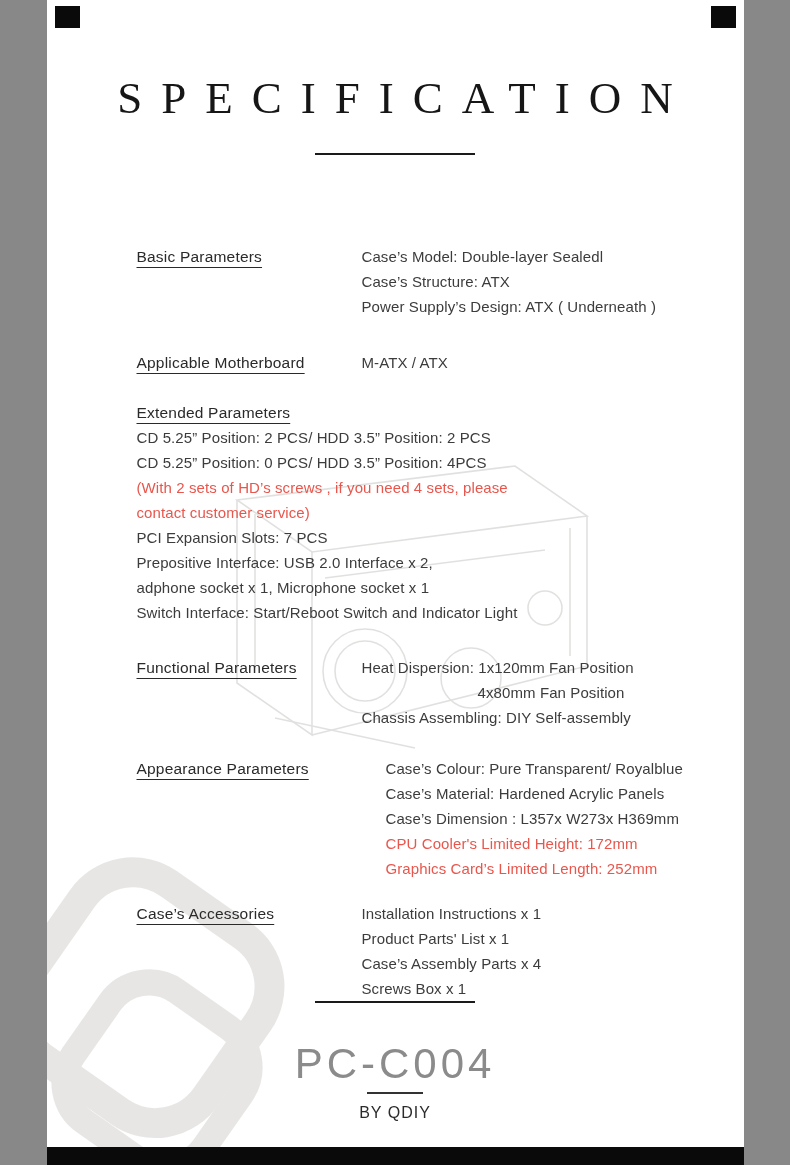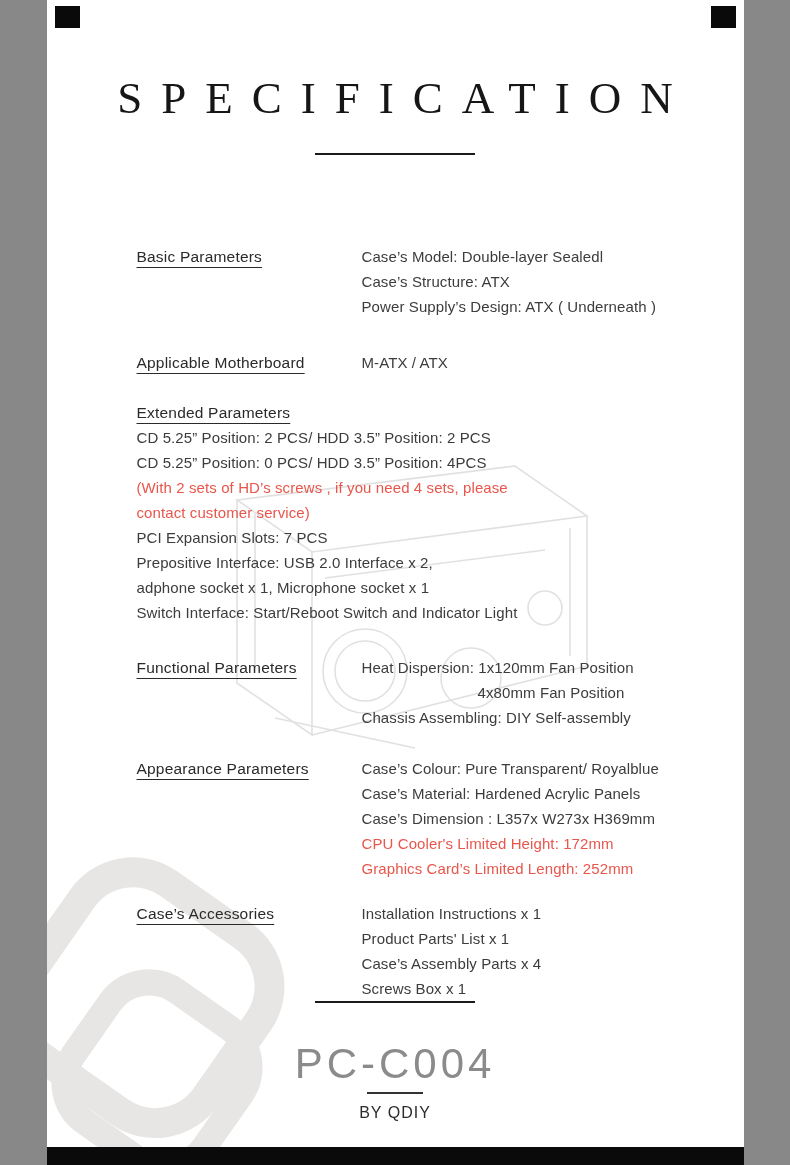--- a/index.html
+++ b/index.html
@@ -32,21 +32,21 @@
   .wm{position:absolute;z-index:0;pointer-events:none;}
   .wm-case{left:168px;top:428px;opacity:.55;}
   .wm-logo{left:-105px;top:845px;opacity:.6;}
   
   .content{position:absolute;top:212px;left:90px;right:43px;z-index:1;margin-top:32px;}
   .section{display:flex;align-items:flex-start;}
   .sec-basic{margin-bottom:31px;}
   .sec-motherboard{margin-bottom:25px;}
   .sec-extended{margin-bottom:30px;flex-direction:column;}
   .sec-functional{margin-bottom:26px;}
-  .sec-appearance{margin-bottom:20px;}
+  .sec-appearance{margin-bottom:20px;gap:24px;}
   .col-left{width:225px;flex-shrink:0;padding-top:0;}
   .sec-header{
     font-size:15.5px;color:#2a2a2a;letter-spacing:.2px;
     text-decoration:underline;text-underline-offset:5px;line-height:25px;
   }
   .col-right{flex:1;}
   .line{font-size:15px;line-height:25px;color:var(--body);letter-spacing:.1px;white-space:nowrap;}
   .line.red{color:var(--accent);}
   .line.indent{padding-left:116px;}
   

